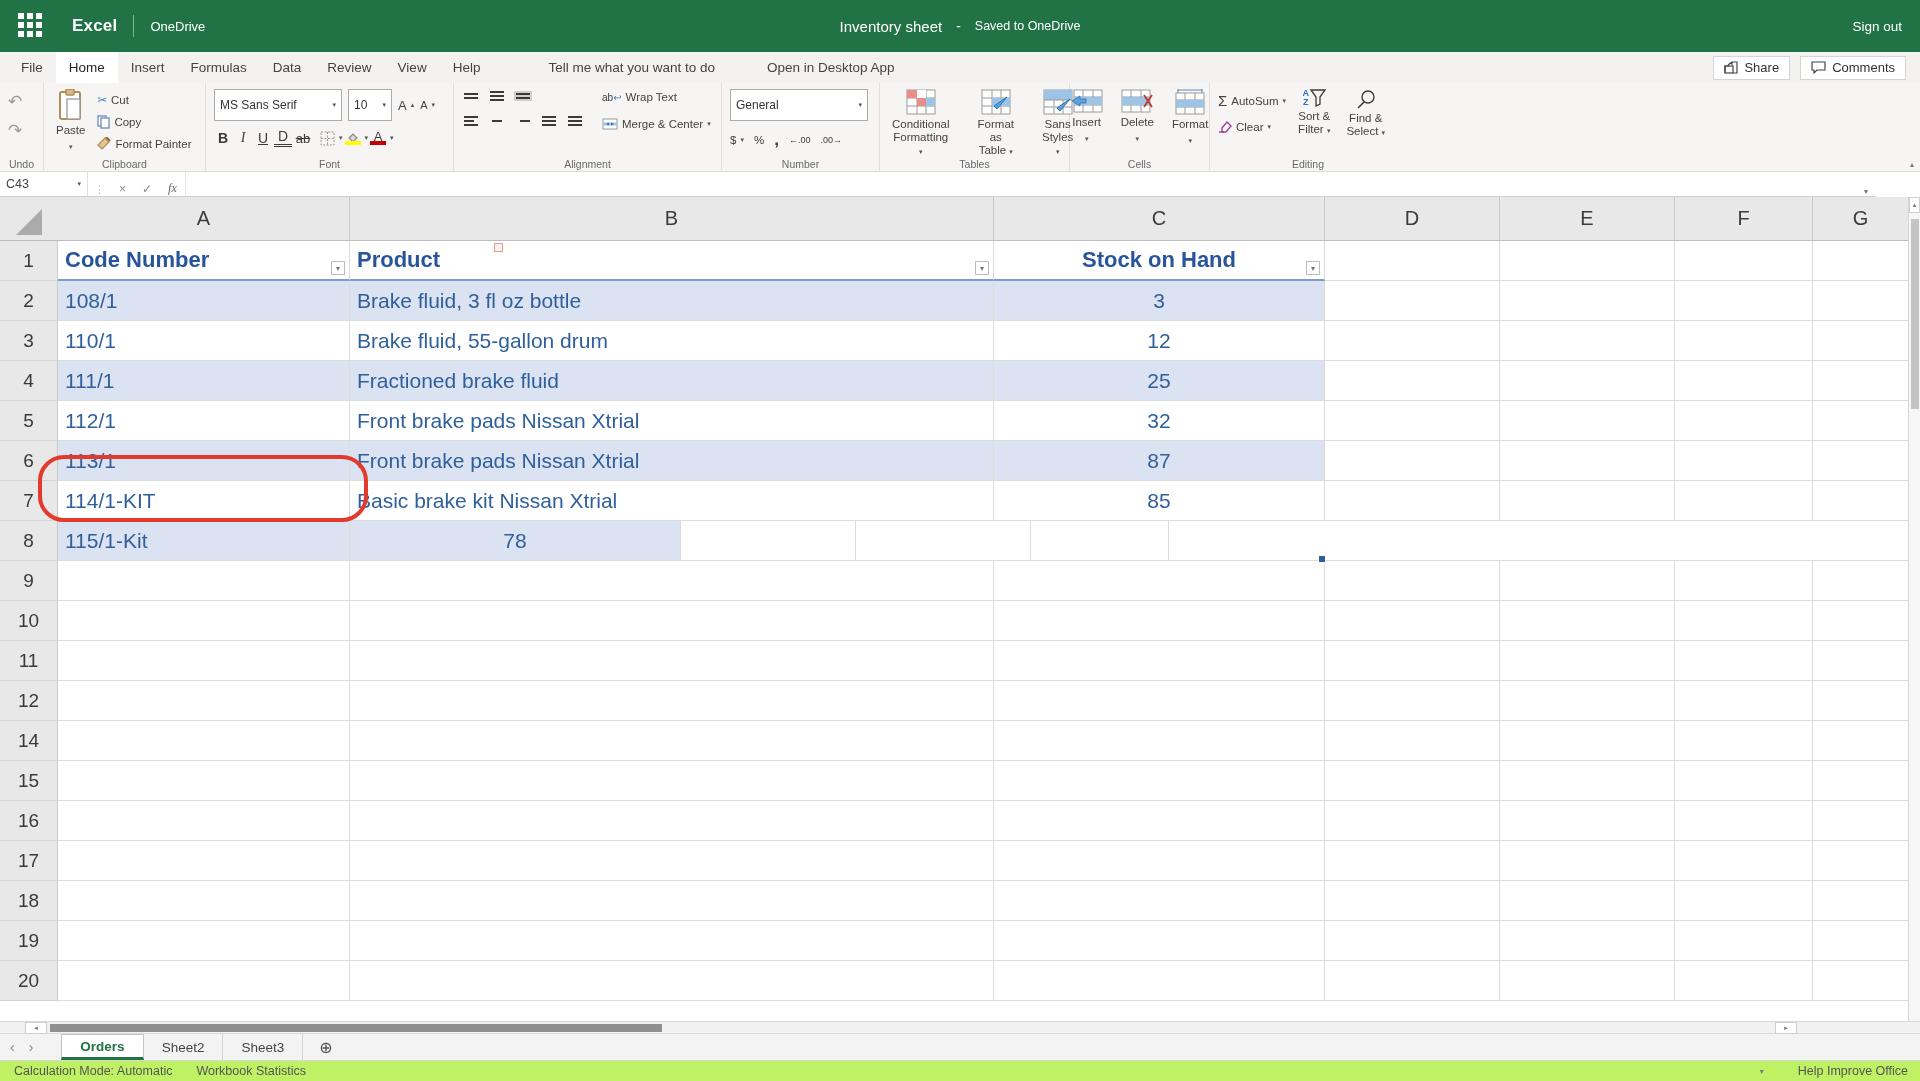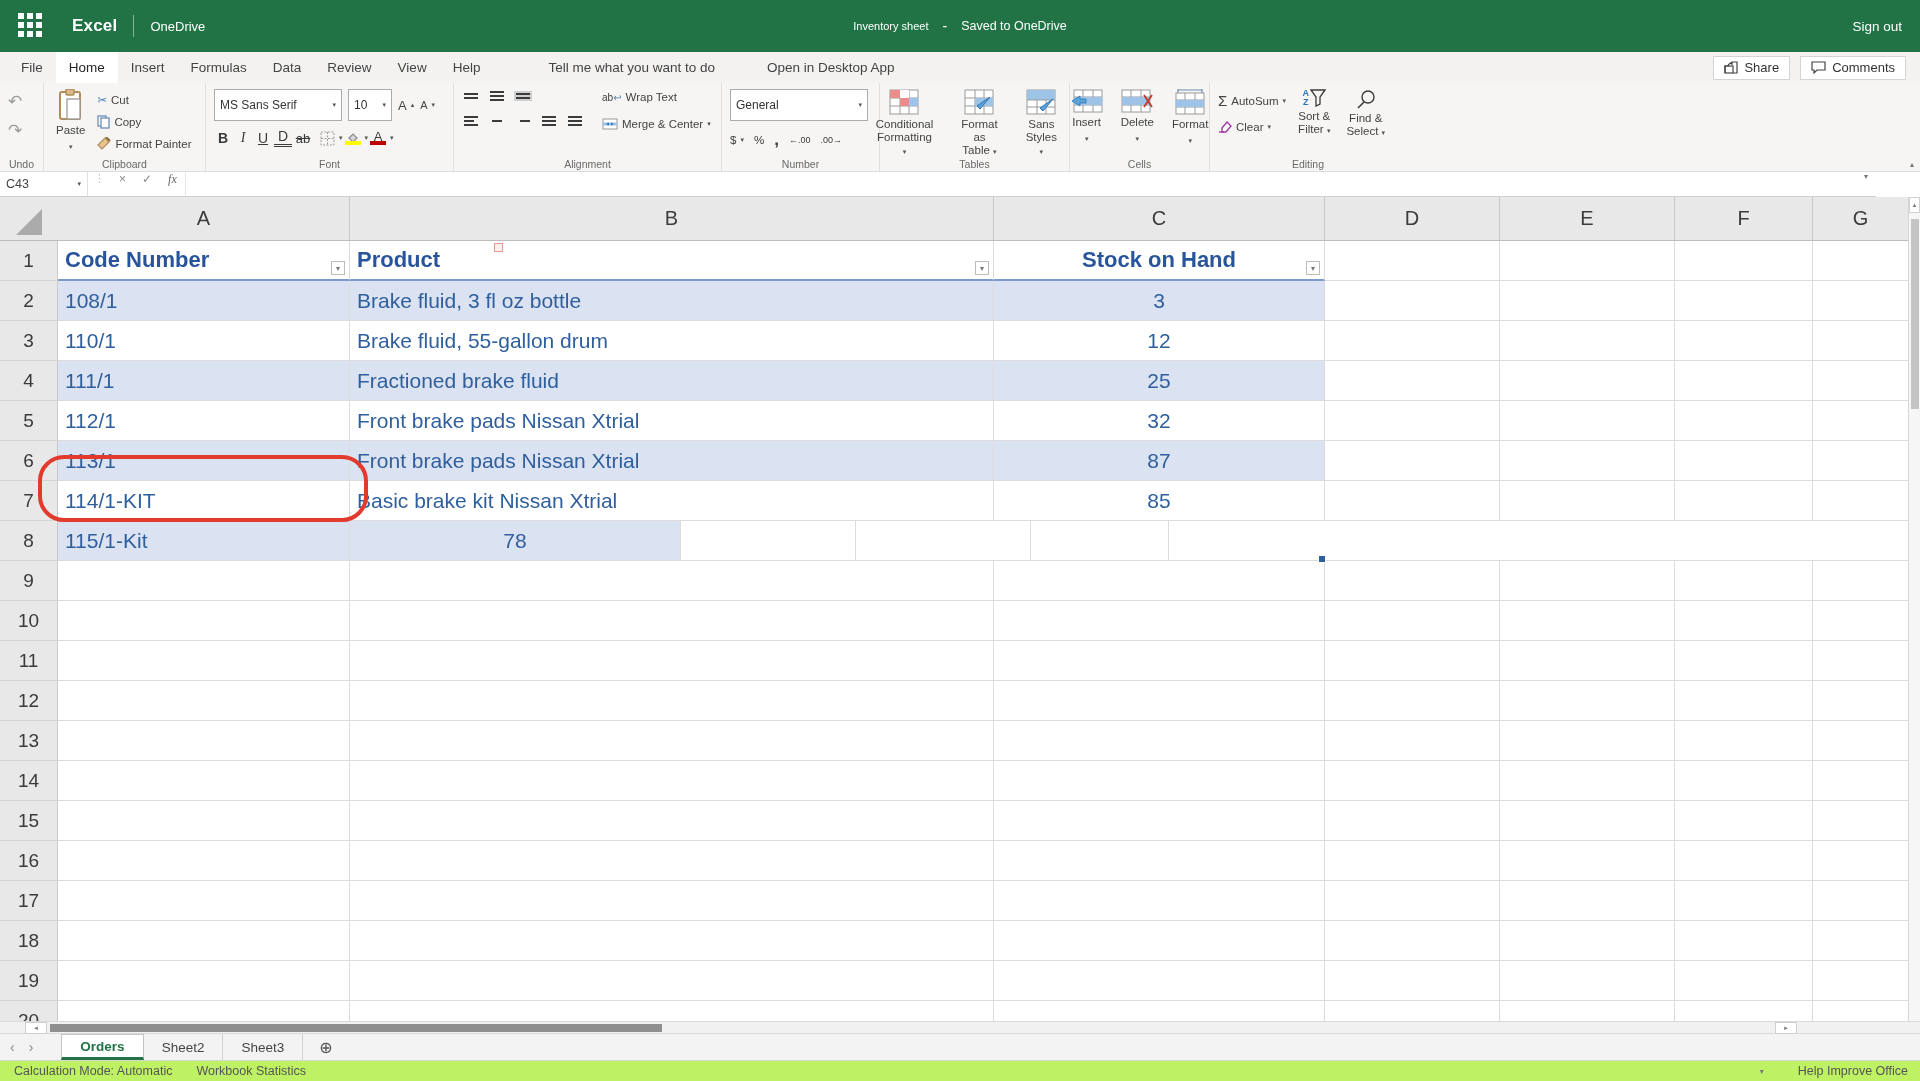--- a/index.html
+++ b/index.html
@@ -8,21 +8,21 @@
   .abs{position:absolute}
 
   
   #titlebar{top:0;left:0;width:1920px;height:52px;background:#217346;color:#fff;display:flex;align-items:center}
   .launcher{width:26px;height:26px;margin-left:18px;display:grid;grid-template-columns:repeat(3,6px);grid-template-rows:repeat(3,6px);gap:3px;cursor:pointer}
   .launcher i{background:#fff}
   .appname{font-size:17px;font-weight:bold;margin-left:28px;letter-spacing:.2px}
   .tb-div{width:1px;height:22px;background:rgba(255,255,255,.45);margin:0 16px}
   .service{font-size:13px}
   .title-center{position:absolute;left:0;right:0;top:0;height:52px;display:flex;align-items:center;justify-content:center;gap:14px;pointer-events:none}
-  .doc-title{font-size:11px}
+  .doc-title{font-size:15px}
   .dash{font-size:14px}
   .save-status{font-size:12.5px}
   .signout{margin-left:auto;margin-right:18px;font-size:13.5px;cursor:pointer}
 
   
   #menubar{top:52px;left:0;width:1920px;height:31px;background:#f3f2f1;display:flex;align-items:stretch;font-size:13.5px;color:#444}
   .mtab{display:flex;align-items:center;padding:0 13px;cursor:pointer}
   .mtab.active{background:#fff;color:#262626}
   .mtab.file{margin-left:8px}
   .tellme{margin-left:42px}
@@ -51,21 +51,21 @@
   .al-ic i{display:block;height:2px;background:#3b3b3b}
   .al-ic.sel{background:#cfcfcf}
   .a-l i:nth-child(2n){width:70%}.a-c i{margin:0 auto}.a-c i:nth-child(2n){width:70%}
   .a-r i{margin-left:auto}.a-r i:nth-child(2n){width:70%}
   .a-f i{width:100%}
   .undo-g{font-size:17px;color:#9a9a9a;display:flex;flex-direction:column;gap:8px;align-items:center;padding-top:2px}
   .gi{vertical-align:middle}
   .two-line{display:flex;flex-direction:column;align-items:center;line-height:13px}
 
   
-  #formulabar{top:172px;left:0;width:1876px;height:25px;background:#fff;border-bottom:1px solid #cfcfcf;display:flex;align-items:flex-start;font-size:12.5px;color:#444}
+  #formulabar{top:172px;left:0;width:1876px;height:25px;background:#fff;border-bottom:1px solid #cfcfcf;display:flex;align-items:flex-end;font-size:12.5px;color:#444}
   .namebox{width:88px;height:100%;display:flex;align-items:center;padding:0 6px;border-right:1px solid #e0e0e0}
   .namebox .caret{margin-left:auto}
   .fb-dots{color:#b5b5b5;padding:0 6px;font-size:11px}
   .fb-btn{padding:0 8px;color:#8a8a8a;cursor:pointer;font-size:12px}
   .fb-fx{font-style:italic;font-family:"Liberation Serif",serif;color:#666}
   .fb-input{flex:1;height:100%;border-left:1px solid #e8e8e8;cursor:text}
   .fb-exp{padding:0 8px;color:#777;font-size:8px;cursor:pointer}
 
   
   #colheaders{top:197px;left:0;width:1908px;height:44px;background:#e8e8e8;display:flex;border-bottom:1px solid #bdbdbd}
@@ -353,21 +353,21 @@
           </span>
         <span class="ic-btn">%</span>
         <span class="ic-btn" style="font-weight:bold;font-size:17px">,</span>
         <span class="ic-btn" style="font-size:9px">←.00</span>
         <span class="ic-btn" style="font-size:9px">.00→</span>
       </div>
     </div>
     <div class="glabel">Number</div>
   </div>
 
-  <div class="rgroup" style="width:190px;justify-content:flex-end;gap:20px">
+  <div class="rgroup" style="width:190px;justify-content:space-between;gap:20px">
     <div class="bigbtn">
       <span>
         <svg width="30" height="26" viewBox="0 0 30 26">
             <rect x="1" y="1" width="28" height="24" fill="#fff" stroke="#9a9a9a"></rect>
             <path d="M1 9 H29 M1 17 H29 M11 1 V25 M20 1 V25" stroke="#9a9a9a"></path>
             <rect x="1" y="1" width="10" height="8" fill="#e88d8a"></rect>
             <rect x="11" y="9" width="9" height="8" fill="#e88d8a"></rect>
             <rect x="11" y="1" width="9" height="8" fill="#fff"></rect>
             <rect x="20" y="9" width="9" height="8" fill="#9dc3e6"></rect>
           </svg>
@@ -665,30 +665,20 @@
     <div class="rn">12</div>
     <div class="cell cA wA"></div>
       <div class="cell cB wB"></div>
       <div class="cell cC wC"></div>
       <div class="cell cD wD"></div>
       <div class="cell cE wE"></div>
       <div class="cell cF wF"></div>
       <div class="cell cG wG"></div>
   </div>
   <div class="row">
-    <div class="rn">13</div>
-    <div class="cell cA wA"></div>
-      <div class="cell cB wB"></div>
-      <div class="cell cC wC"></div>
-      <div class="cell cD wD"></div>
-      <div class="cell cE wE"></div>
-      <div class="cell cF wF"></div>
-      <div class="cell cG wG"></div>
-  </div>
-  <div class="row">
     <div class="rn">14</div>
     <div class="cell cA wA"></div>
       <div class="cell cB wB"></div>
       <div class="cell cC wC"></div>
       <div class="cell cD wD"></div>
       <div class="cell cE wE"></div>
       <div class="cell cF wF"></div>
       <div class="cell cG wG"></div>
   </div>
   <div class="row">

